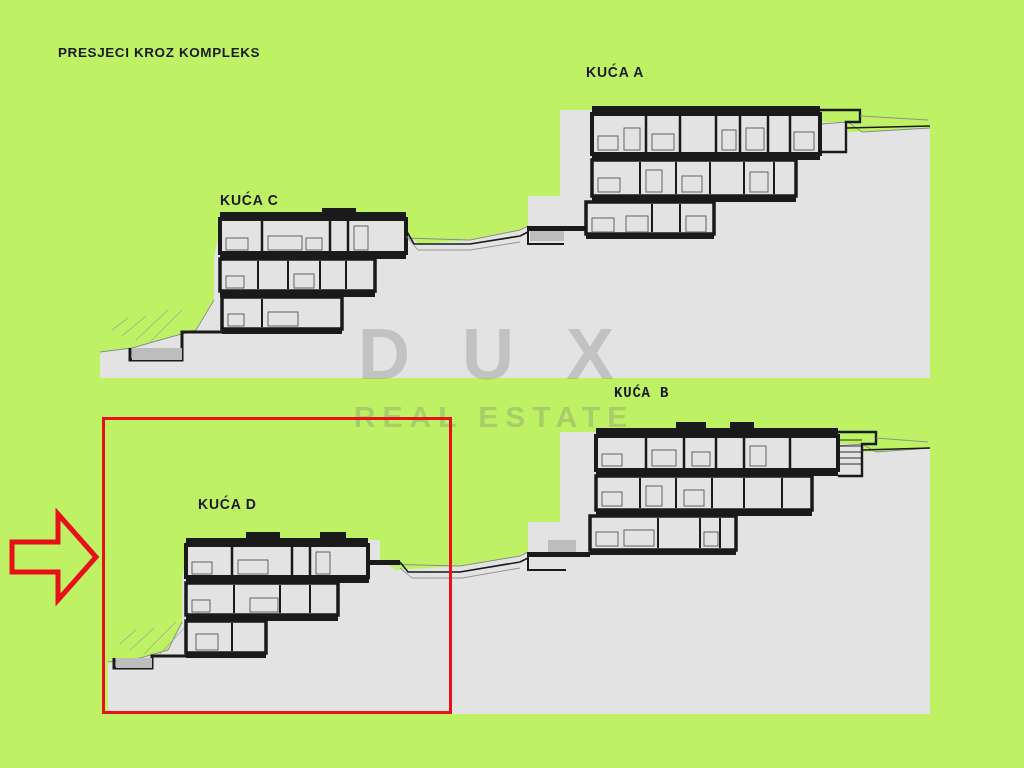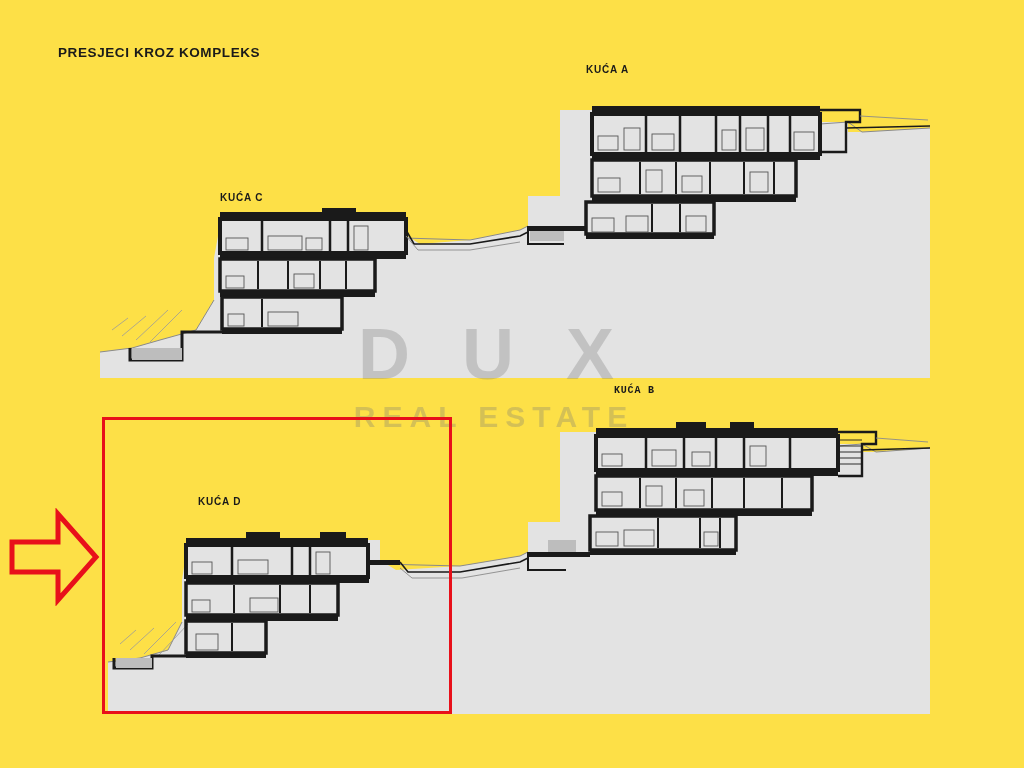--- a/index.html
+++ b/index.html
@@ -10,35 +10,35 @@
   body {
     width: 1024px;
     height: 768px;
     font-family: "Liberation Sans", sans-serif;
     overflow: hidden;
   }
   #sheet {
     position: relative;
     width: 1024px;
     height: 768px;
-    background: #fde047;
+    background: #bef264;
   }
   .title {
     position: absolute;
     left: 58px;
     top: 45px;
     font-size: 13.5px;
     font-weight: bold;
     letter-spacing: 0.6px;
     color: #1a1a1a;
     white-space: nowrap;
   }
   .house-label {
     position: absolute;
-    font-size: 10px;
+    font-size: 14px;
     font-weight: bold;
     letter-spacing: 0.8px;
     color: #1a1a1a;
     white-space: nowrap;
     text-align: center;
   }
   
   .drawing-svg {
     position: absolute;
     left: 0;

